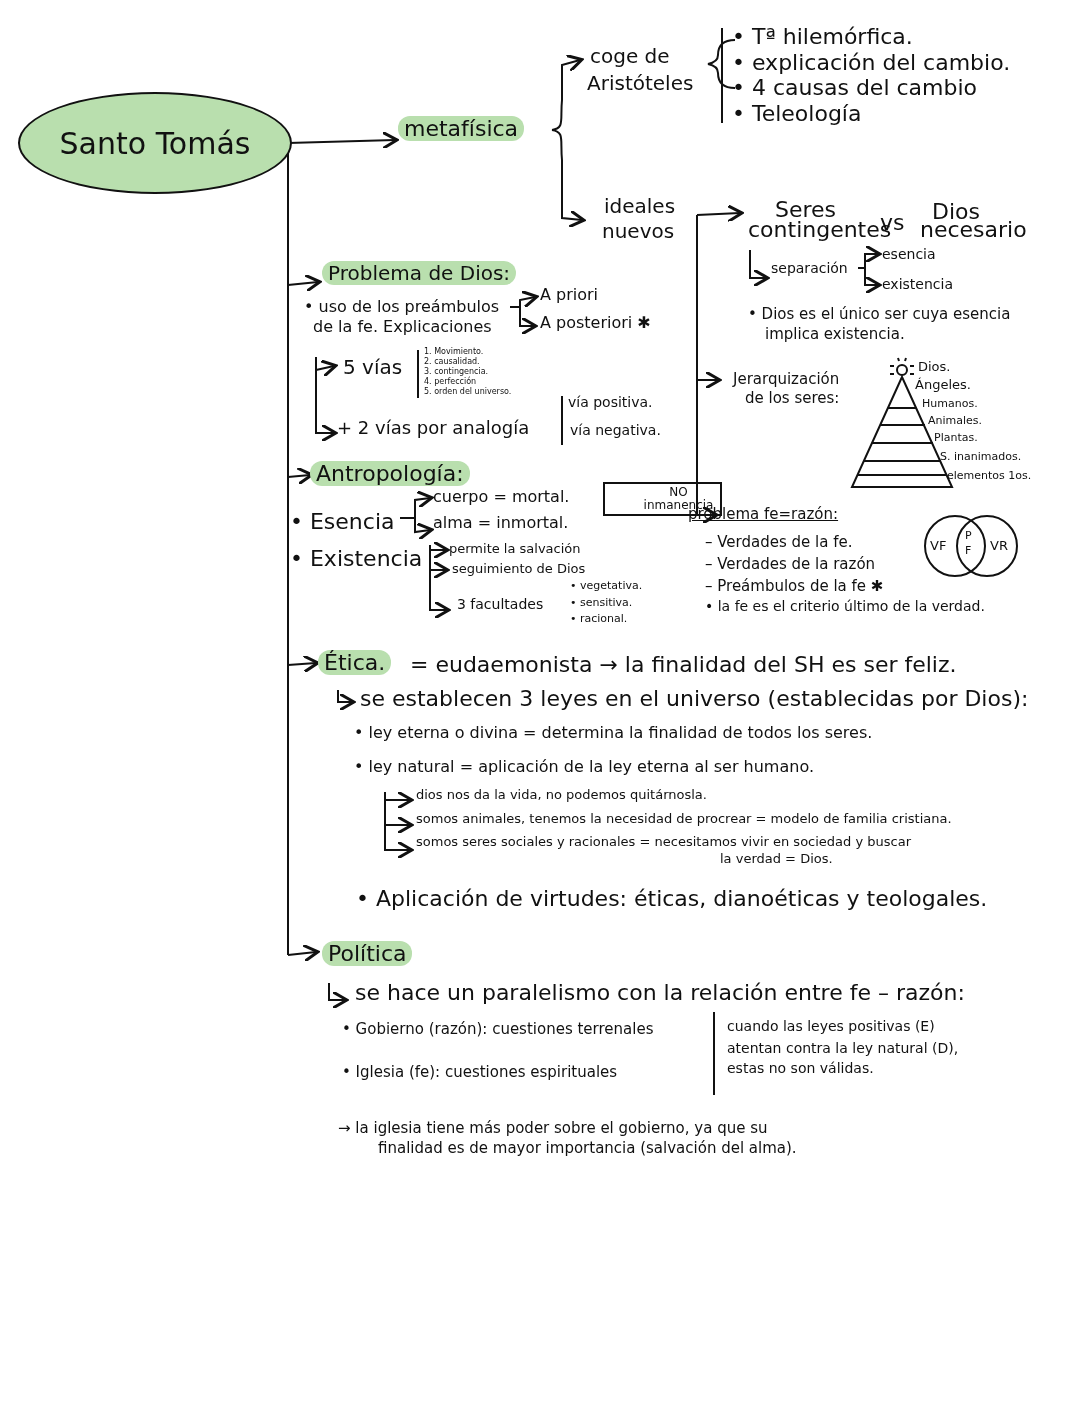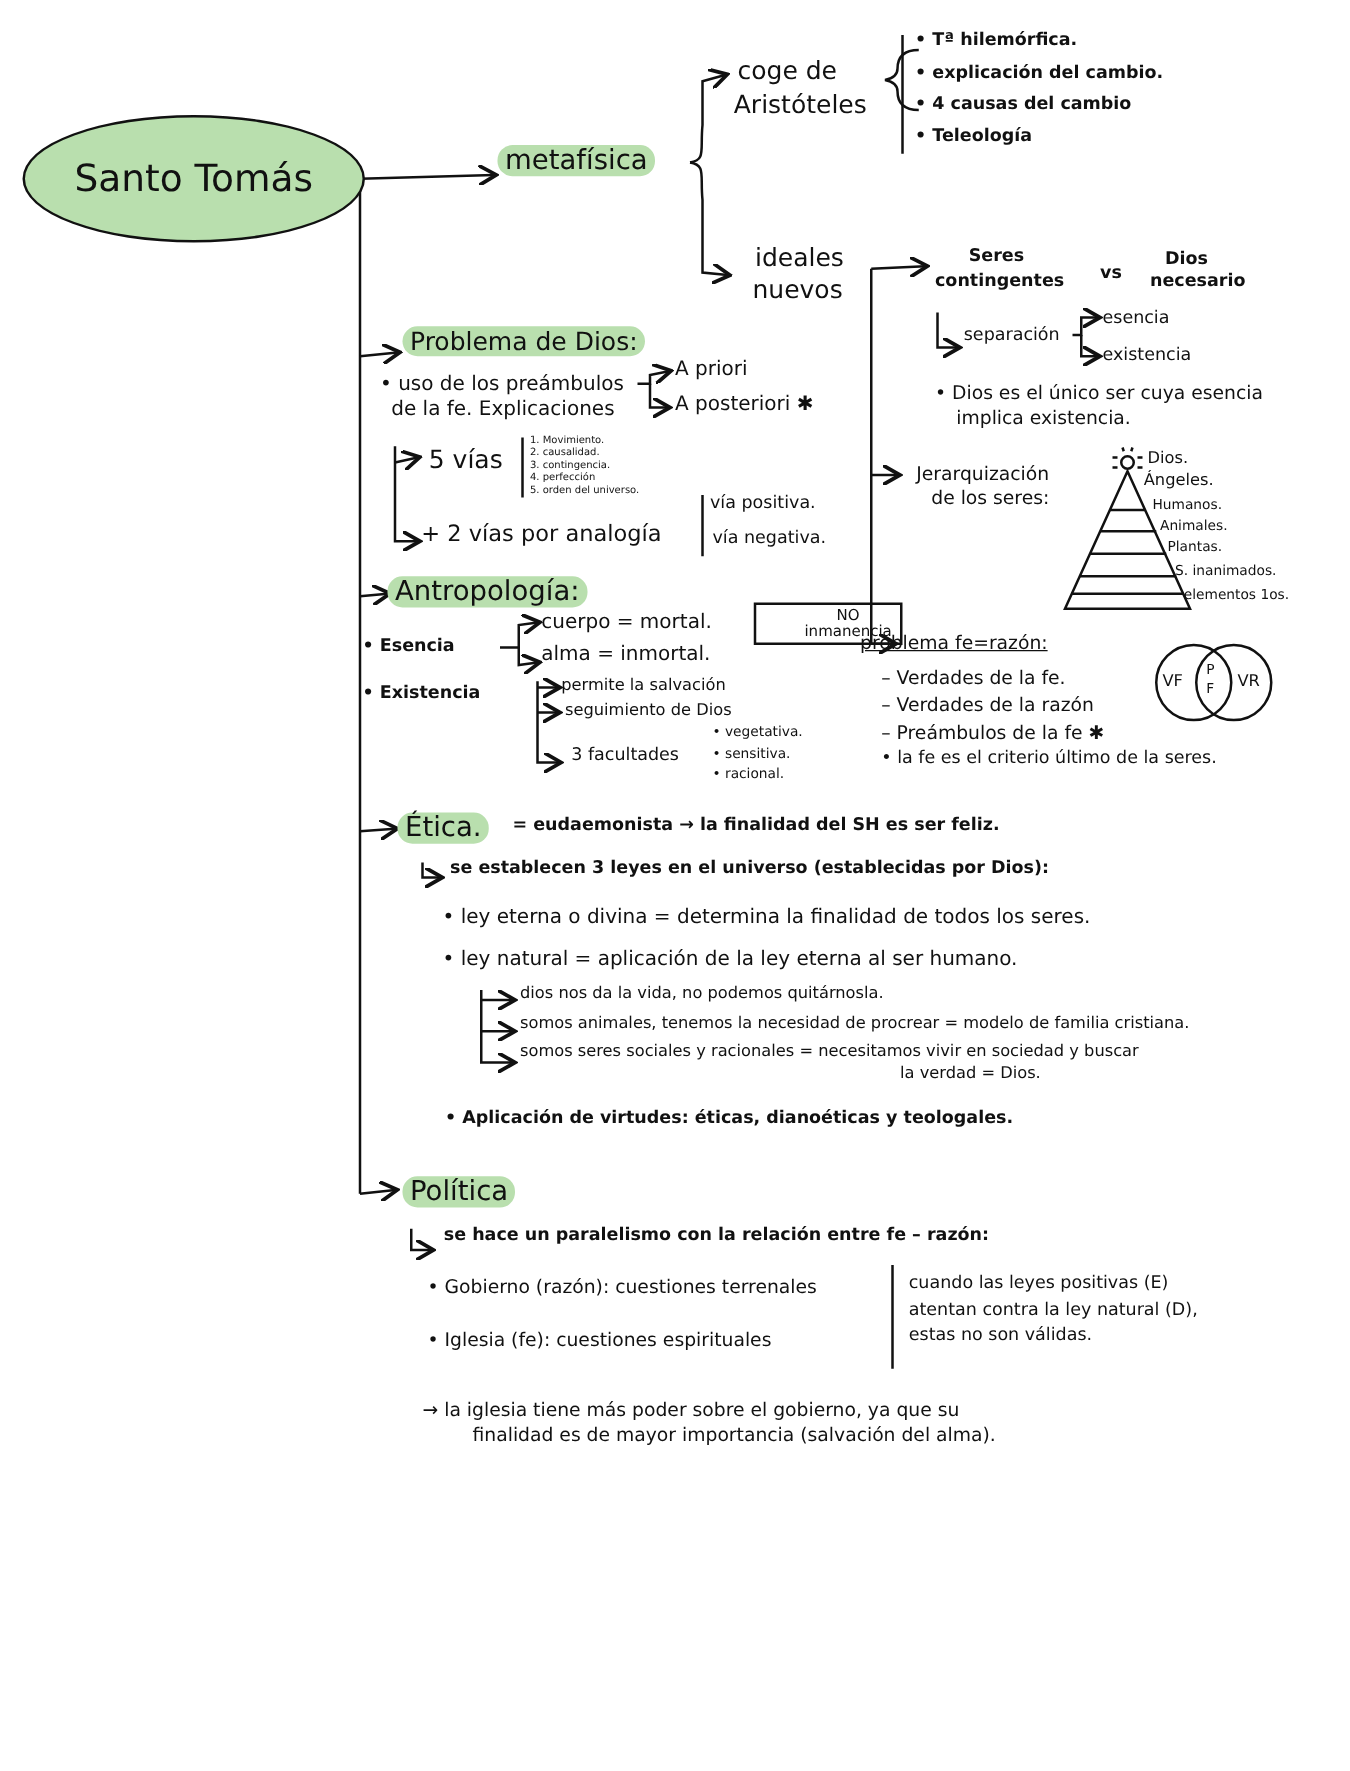--- a/index.html
+++ b/index.html
@@ -6,21 +6,21 @@
   body { width:1080px; height:1417px; position:relative; overflow:hidden;
          font-family:"DejaVu Sans", sans-serif; color:#111; }
   .t { position:absolute; white-space:nowrap; line-height:1.15; }
   .hl { background:#b9dfae; border-radius:12px; padding:0 6px; }
   svg.lines { position:absolute; left:0; top:0; width:1080px; height:1417px; }
   .root { position:absolute; left:18px; top:92px; width:270px; height:98px; border:2px solid #111;
           border-radius:50%; background:#b9dfae; display:flex; align-items:center; justify-content:center;
           font-size:30px; }
   .box { position:absolute; border:2px solid #111; text-align:center; font-size:12px; line-height:1.1; padding:2px 4px; }
   .s11 { font-size:11px; } .s13 { font-size:13px; } .s14 { font-size:14px; } .s15 { font-size:15px; }
-  .s16 { font-size:16px; } .s17 { font-size:14px;font-weight:bold; } .s18 { font-size:18px; } .s20 { font-size:20px; }
+  .s16 { font-size:16px; } .s17 { font-size:22px; } .s18 { font-size:18px; } .s20 { font-size:20px; }
   .s22 { font-size:22px; } .s8 { font-size:8px; line-height:1.05; }
 </style>
 </head>
 <body>
 
 <svg class="lines" viewBox="0 0 1080 1417" fill="none" stroke="#111" stroke-width="2">
   <defs>
       <marker id="ah" markerWidth="8" markerHeight="8" refX="6" refY="4" orient="auto">
         <path d="M0,0 L7,4 L0,8" stroke="#111" fill="none" stroke-width="1.5"></path>
       </marker>
@@ -102,21 +102,21 @@
 <div class="t s13" style="left:915px;top:378px;">Ángeles.</div>
 <div class="t s11" style="left:922px;top:398px;">Humanos.</div>
 <div class="t s11" style="left:928px;top:415px;">Animales.</div>
 <div class="t s11" style="left:934px;top:432px;">Plantas.</div>
 <div class="t s11" style="left:940px;top:451px;">S. inanimados.</div>
 <div class="t s11" style="left:947px;top:470px;">elementos 1os.</div>
 <div class="t s15" style="left:688px;top:506px;text-decoration:underline;">problema fe=razón:</div>
 <div class="t s15" style="left:705px;top:534px;">– Verdades de la fe.</div>
 <div class="t s15" style="left:705px;top:556px;">– Verdades de la razón</div>
 <div class="t s15" style="left:705px;top:578px;">– Preámbulos de la fe ✱</div>
-<div class="t s14" style="left:705px;top:598px;">• la fe es el criterio último de la seres.</div>
+<div class="t s14" style="left:705px;top:598px;">• la fe es el criterio último de la verdad.</div>
 <div class="t s13" style="left:930px;top:539px;">VF</div>
 <div class="t s11" style="left:965px;top:530px;">P</div>
 <div class="t s11" style="left:965px;top:545px;">F</div>
 <div class="t s13" style="left:990px;top:539px;">VR</div>
 
 <div class="t s20" style="left:322px;top:262px;"><span class="hl">Problema de Dios:</span></div>
 <div class="t s16" style="left:304px;top:298px;">• uso de los preámbulos</div>
 <div class="t s16" style="left:313px;top:318px;">de la fe. Explicaciones</div>
 <div class="t s16" style="left:540px;top:286px;">A priori</div>
 <div class="t s16" style="left:540px;top:314px;">A posteriori ✱</div>

